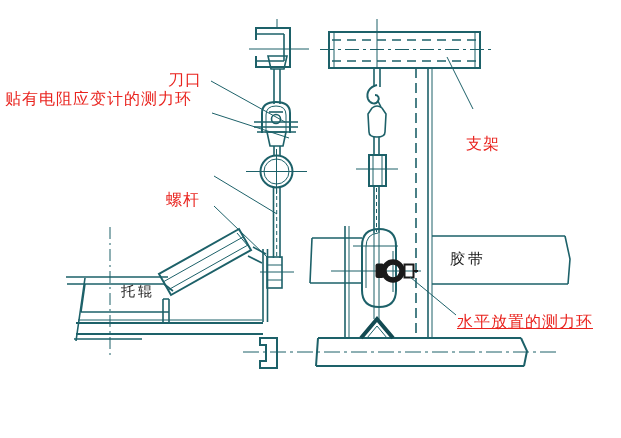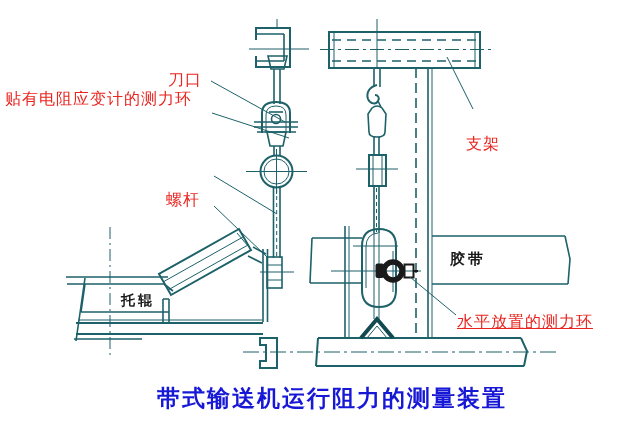--- a/index.html
+++ b/index.html
@@ -5,21 +5,21 @@
   :root{
     --line:#1d6169; --line-dark:#134a52; --label-red:#e9231e;
     --title-blue:#1717d6; --ink-black:#1a1a1a; --background:#ffffff;
   }
   html,body{margin:0;padding:0;background:#fff;}
   .stage{position:relative;width:621px;height:434px;background:var(--background);
          font-family:"DejaVu Sans",sans-serif;overflow:hidden;}
   .stage svg{position:absolute;left:0;top:0;}
   .lbl{position:absolute;white-space:nowrap;line-height:1.1;}
   .red{color:var(--label-red);font-size:16px;letter-spacing:1px;}
-  .blk{color:var(--ink-black);font-size:14px;letter-spacing:3px;font-weight:bold;}
+  .blk{color:var(--ink-black);font-size:14px;letter-spacing:3px;font-weight:normal;}
   .title{color:var(--title-blue);font-size:23px;font-weight:bold;letter-spacing:2px;
          font-family:"DejaVu Serif","Liberation Serif",serif;}
   
   .s {stroke:var(--line);fill:none;stroke-width:1.6;}
   .s2{stroke:var(--line);fill:none;stroke-width:2;}
   .th{stroke:var(--line);fill:none;stroke-width:1;}
   .dk{stroke:var(--line-dark);fill:none;}
   .ink{stroke:var(--ink-black);fill:none;}
 </style>
 </head>
@@ -158,22 +158,21 @@
     </g>
   </svg>
 
   <span class="lbl red" style="left:168px;top:71px;">刀口</span>
 
   <span class="lbl red" style="left:5px;top:90px;text-align:right;">贴有电阻应变计的测力环</span>
 
   <span class="lbl red" style="left:166px;top:163px;margin-top:28px;">螺杆</span>
 
 
-  <span class="lbl blk" style="left:121px;top:293px;">托辊</span>
+  <span class="lbl blk" style="left:121px;top:284px;">托辊</span>
 
   <span class="lbl red" style="left:466px;top:111px;margin-top:24px;">支架</span>
 
   <span class="lbl blk" style="left:450px;top:251px;font-size:15px;">胶带</span>
 
   <span class="lbl red" style="left:457px;top:313px;text-decoration:underline;">水平放置的测力环</span>
 
-  <div class="lbl title" style="left:157px;top:385px;">带式输送机运行阻力的测量装置</div>
 </div>
 
 </body></html>

